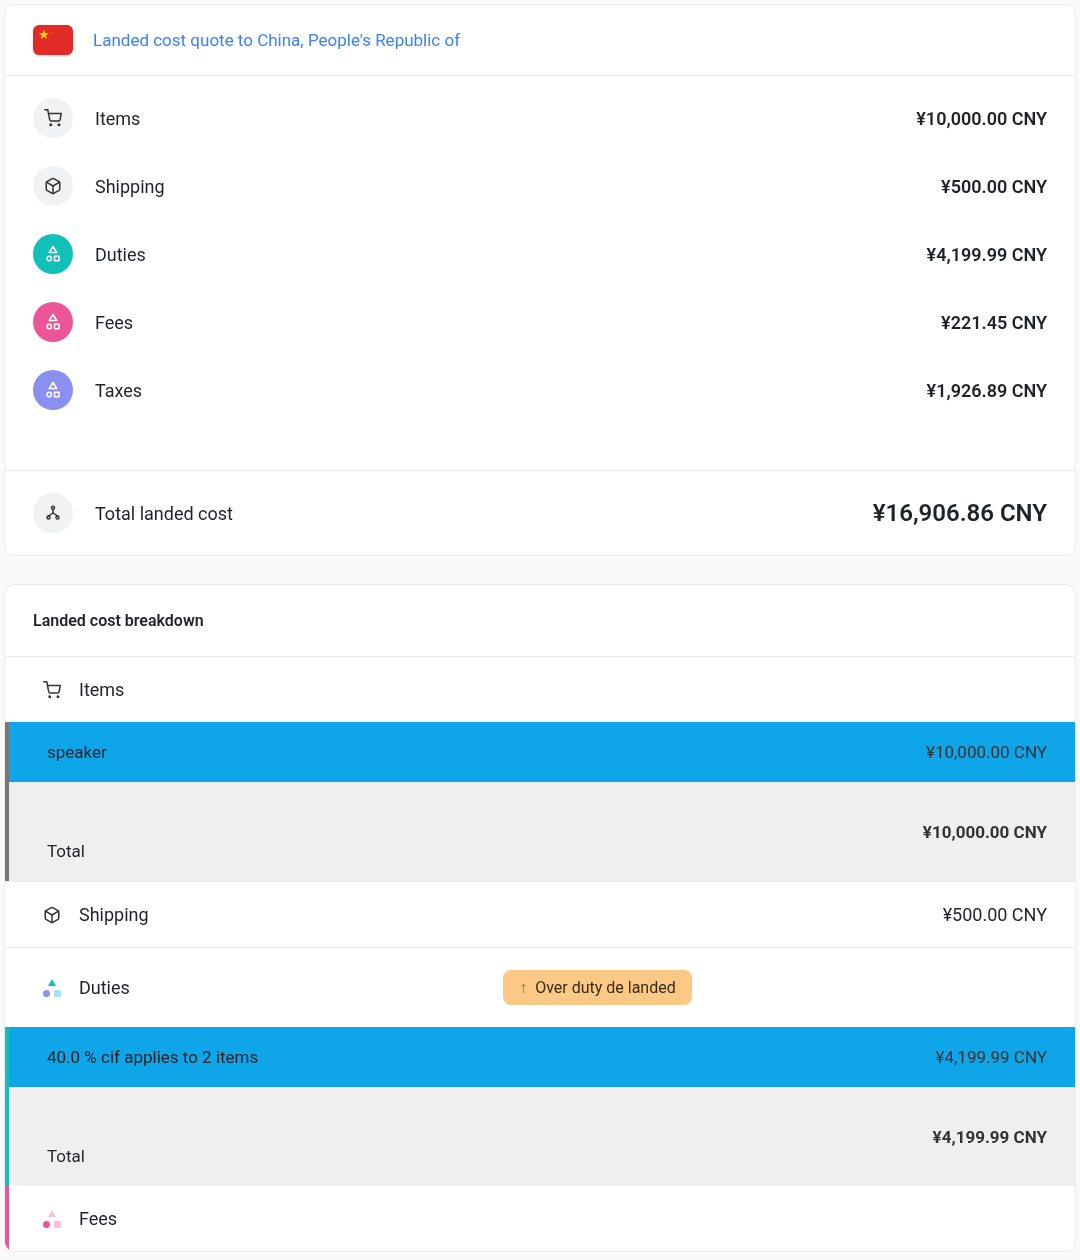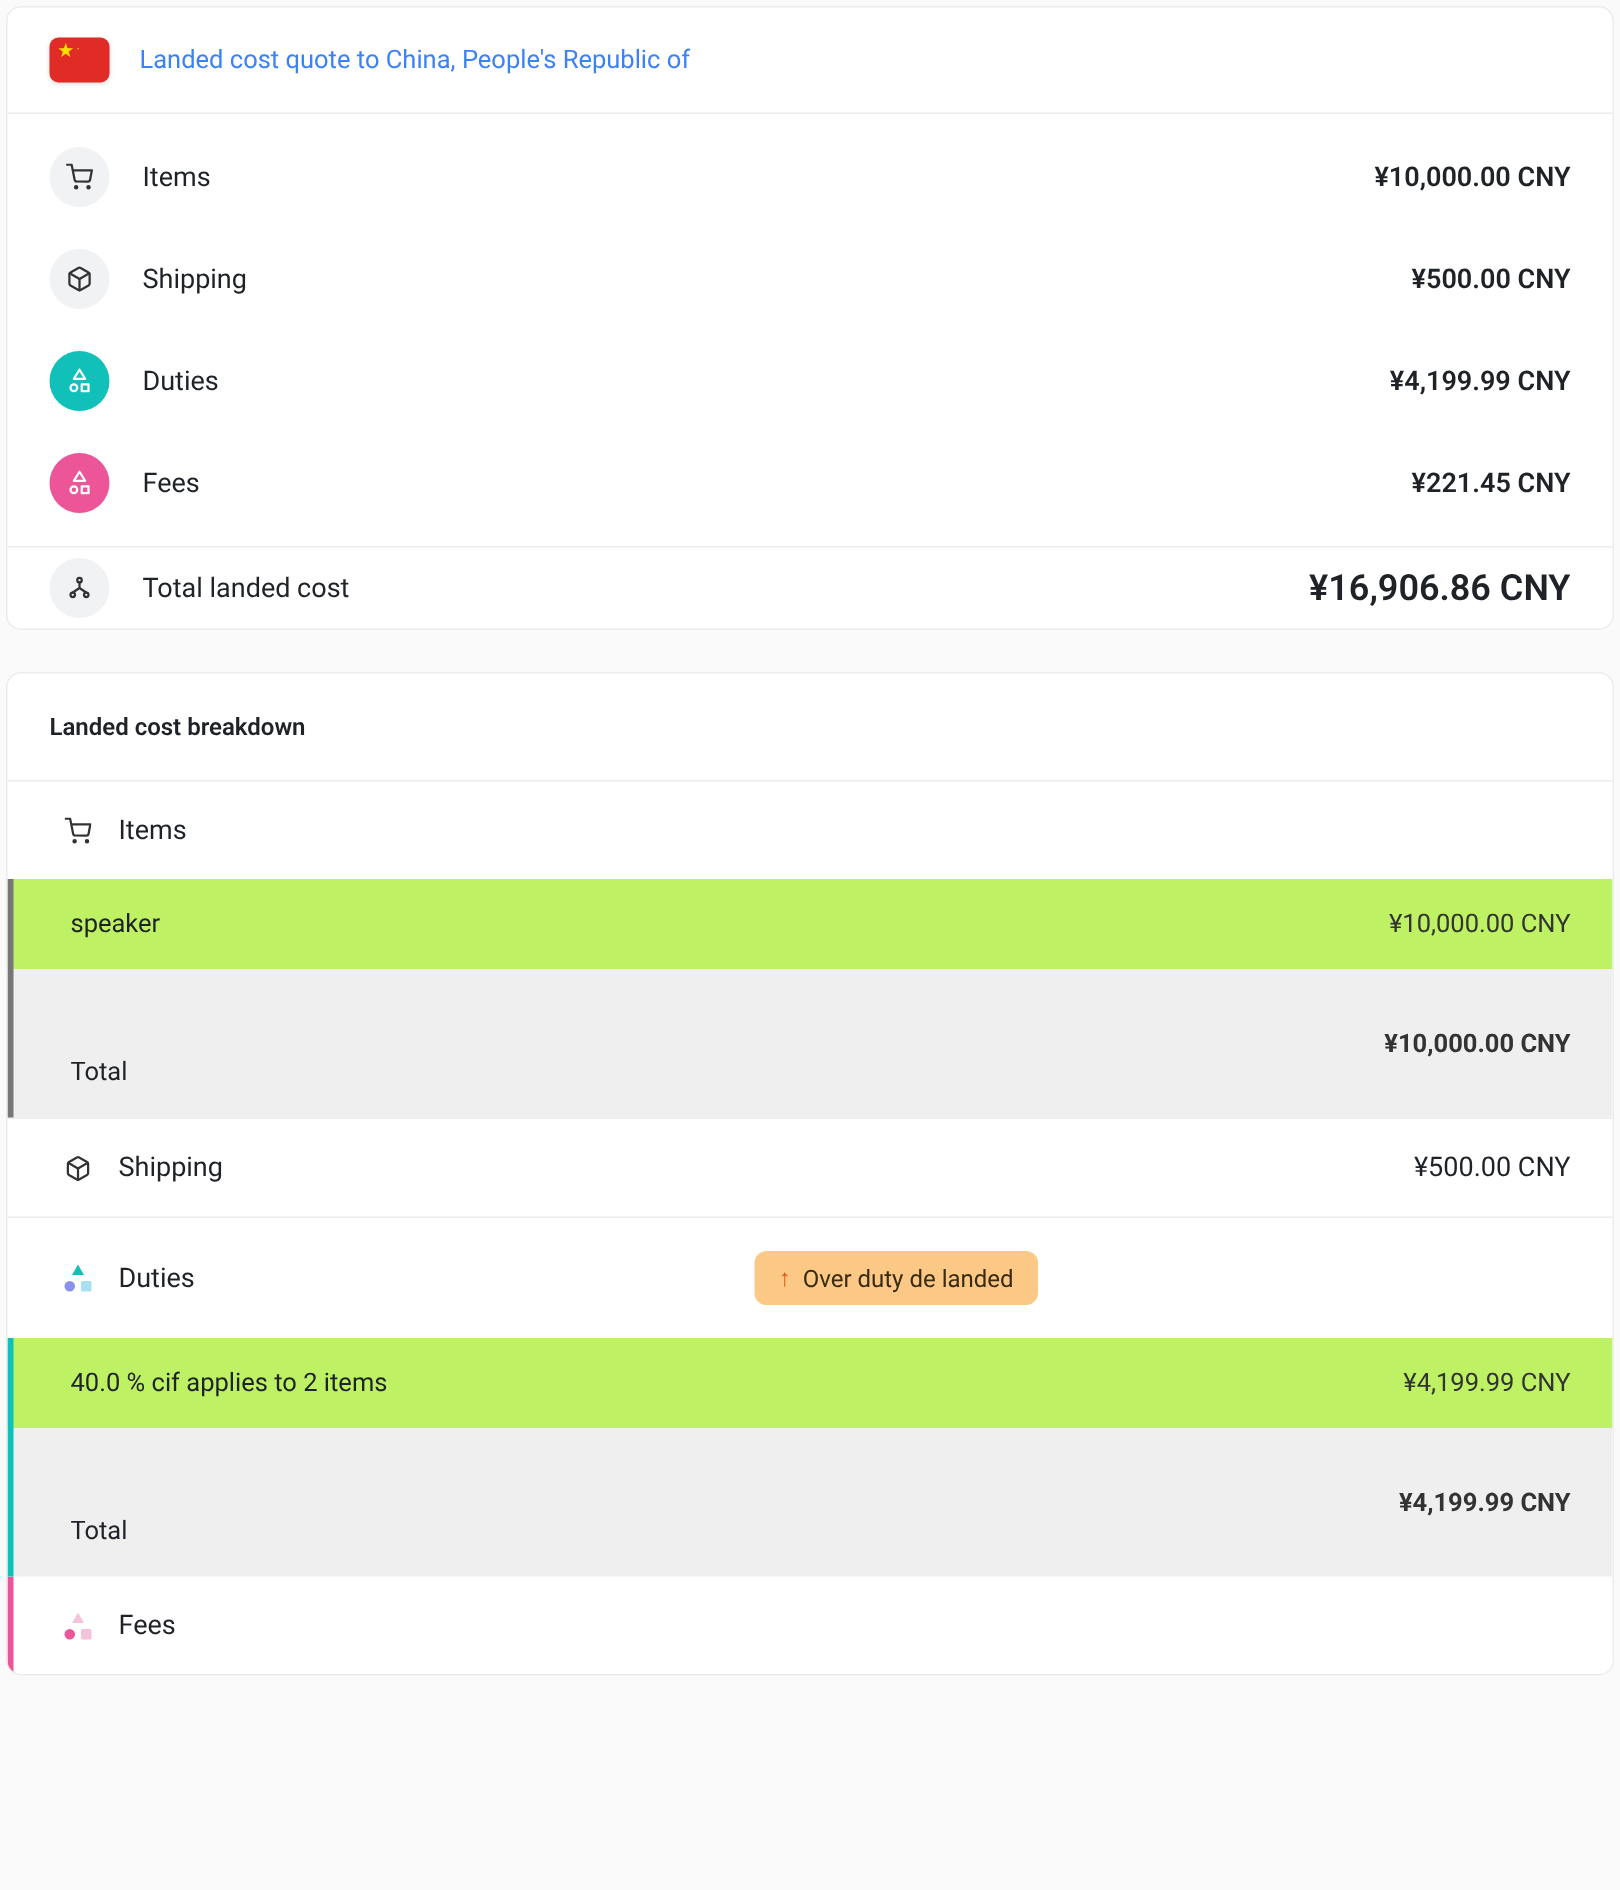--- a/index.html
+++ b/index.html
@@ -51,21 +51,21 @@
     flex-shrink: 0;
   }
   .badge-gray  { background: #f1f2f3; color: #333; }
   .badge-teal  { background: #11c0b9; color: #fff; }
   .badge-pink  { background: #ec5598; color: #fff; }
   .badge-purple{ background: #8a90f0; color: #fff; }
   .label { font-size: 18px; color: #1f2328; }
   .amount { font-size: 18px; color: #1f2328; font-weight: 600; }
   .totalbar {
     display: flex; align-items: center; justify-content: space-between;
-    padding: 7px 28px; border-top: 1px solid #ececec; gap: 18px;
+    padding: 22px 28px; border-top: 1px solid #ececec; gap: 18px; margin-top: 38px;
   }
   .totalbar .left { display: flex; align-items: center; gap: 22px; }
   .total-amount { font-size: 24px; font-weight: 600; }
 
   
   .bd-header {
     padding: 26px 28px;
     border-bottom: 1px solid #ececec;
   }
   .bd-title { font-size: 16px; font-weight: 600; }
@@ -81,21 +81,21 @@
   .bd-line {
     display: flex; align-items: center; justify-content: space-between;
     padding: 20px 28px 20px 38px;
     font-size: 17px;
     position: relative;
     border-left: 4px solid transparent;
   }
   .bd-line .amt { color: #333; }
   .bd-line .amt.bold { font-weight: 700; }
   .bd-line .lbl.bold { font-weight: 400; margin-top: 39px; }
-  .bd-shade1 { background: #bef264; }
+  .bd-shade1 { background: #0ea5e9; }
   .bd-shade2 { background: #efefef; }
   .accent-gray { border-left-color: #777; }
   .accent-teal { border-left-color: #11c0b9; align-items: center; }
   .shipping-line {
     display: flex; align-items: center; justify-content: space-between;
     padding: 22px 28px 22px 38px; font-size: 18px;
     border-top: 1px solid #ececec; border-bottom: 1px solid #ececec;
   }
   .shipping-line .left { display:flex; align-items:center; gap:18px; }
 
@@ -174,20 +174,33 @@
               <polygon points="12 2 7 10 17 10 12 2"></polygon>
               <circle cx="7" cy="18" r="3"></circle>
               <rect x="14" y="15" width="6" height="6"></rect>
             </svg>
         </div>
         <span class="label">Fees</span>
       </div>
       <span class="amount">¥221.45 CNY</span>
     </div>
 
+    <div class="row">
+      <div class="left">
+        <div class="icon-badge badge-purple">
+          <svg width="18" height="18" viewBox="0 0 24 24" fill="none" stroke="#fff" stroke-width="2" stroke-linecap="round" stroke-linejoin="round">
+              <polygon points="12 2 7 10 17 10 12 2"></polygon>
+              <circle cx="7" cy="18" r="3"></circle>
+              <rect x="14" y="15" width="6" height="6"></rect>
+            </svg>
+        </div>
+        <span class="label">Taxes</span>
+      </div>
+      <span class="amount">¥1,926.89 CNY</span>
+    </div>
 
   </div>
 
   <div class="totalbar">
     <div class="left">
       <div class="icon-badge badge-gray">
         <svg width="18" height="18" viewBox="0 0 24 24" fill="none" stroke="#333" stroke-width="2" stroke-linecap="round" stroke-linejoin="round">
             <circle cx="12" cy="5" r="2"></circle>
             <circle cx="6" cy="18" r="2"></circle>
             <circle cx="18" cy="18" r="2"></circle>

